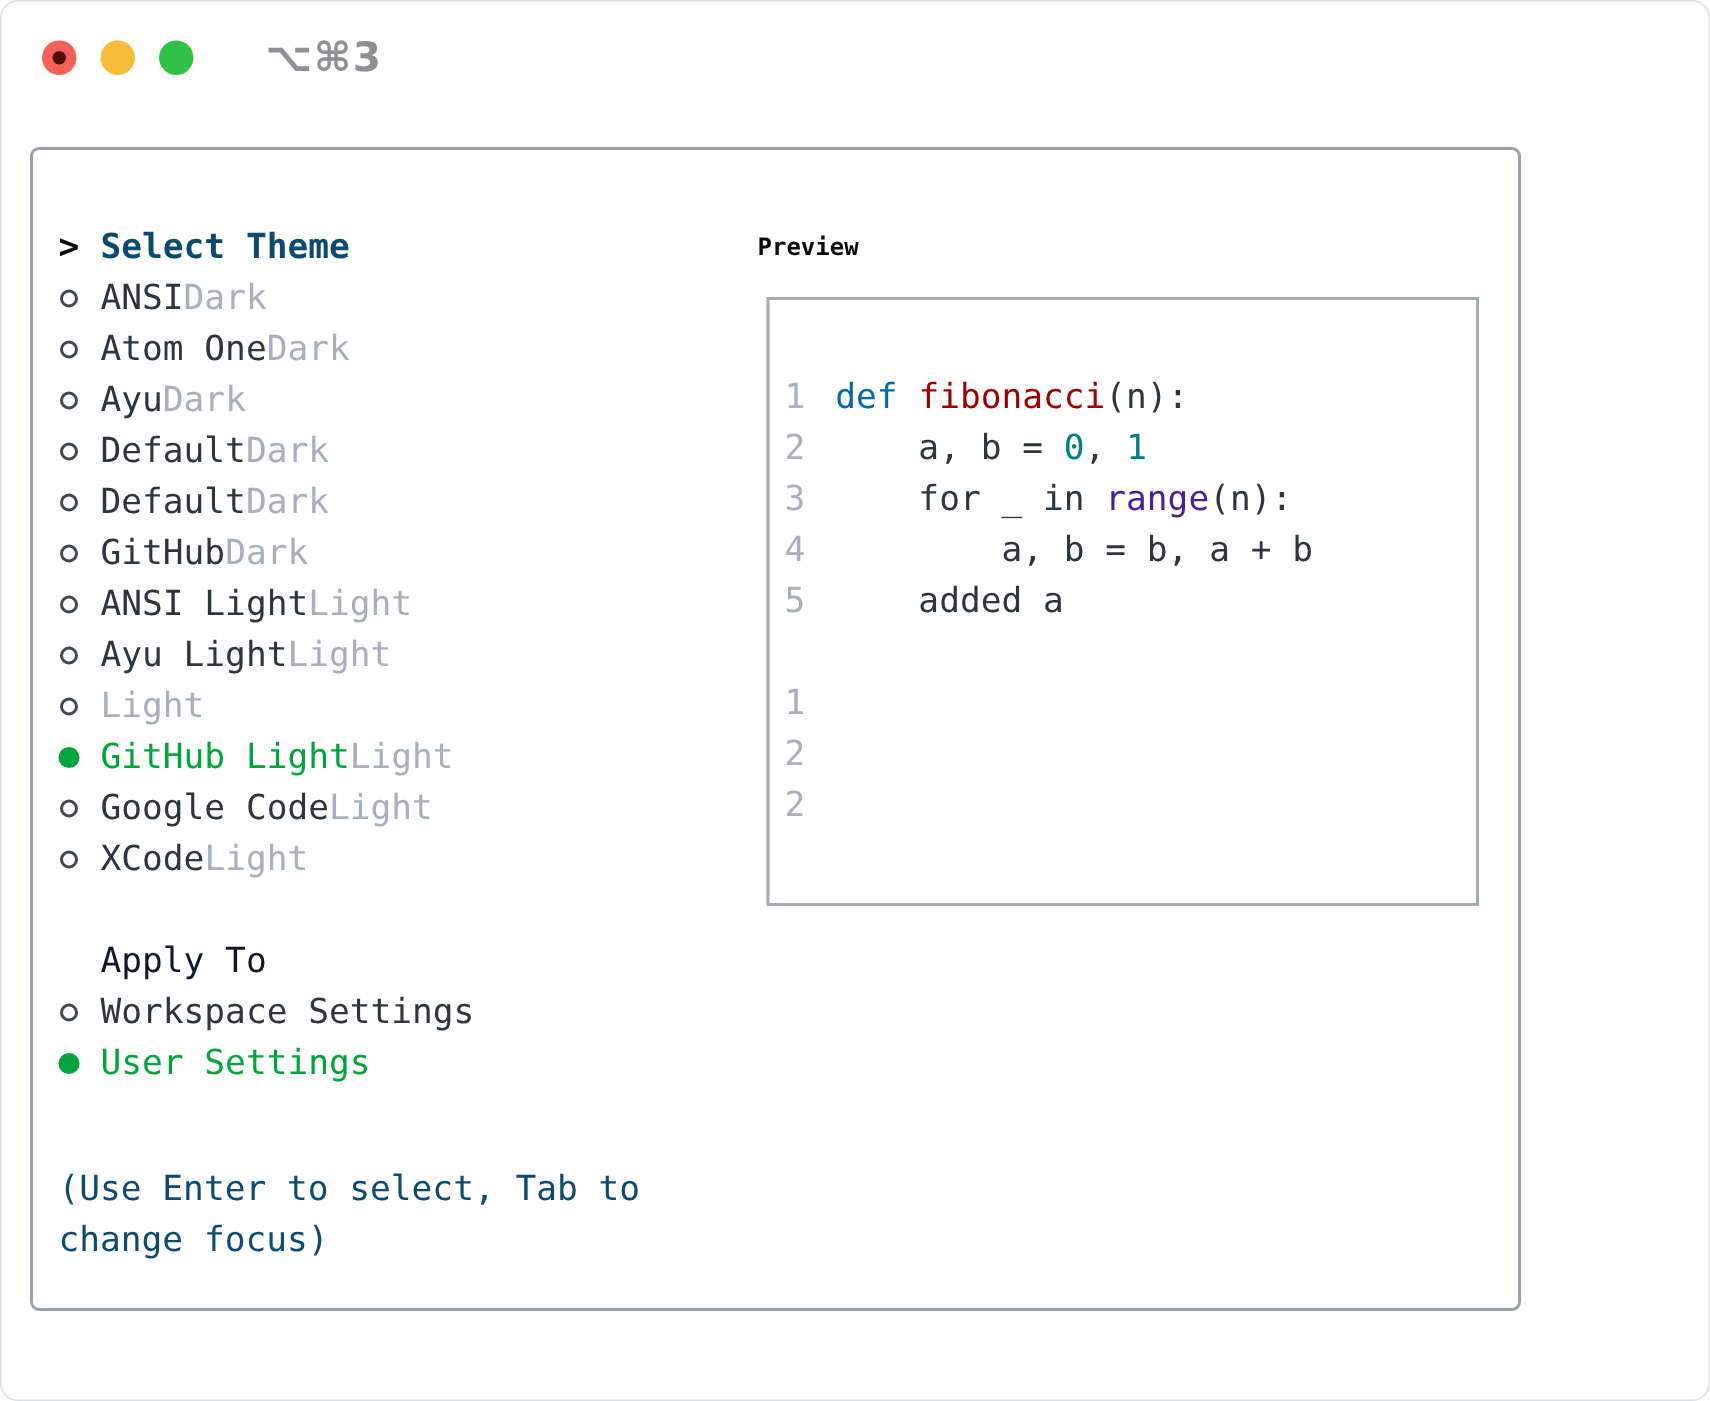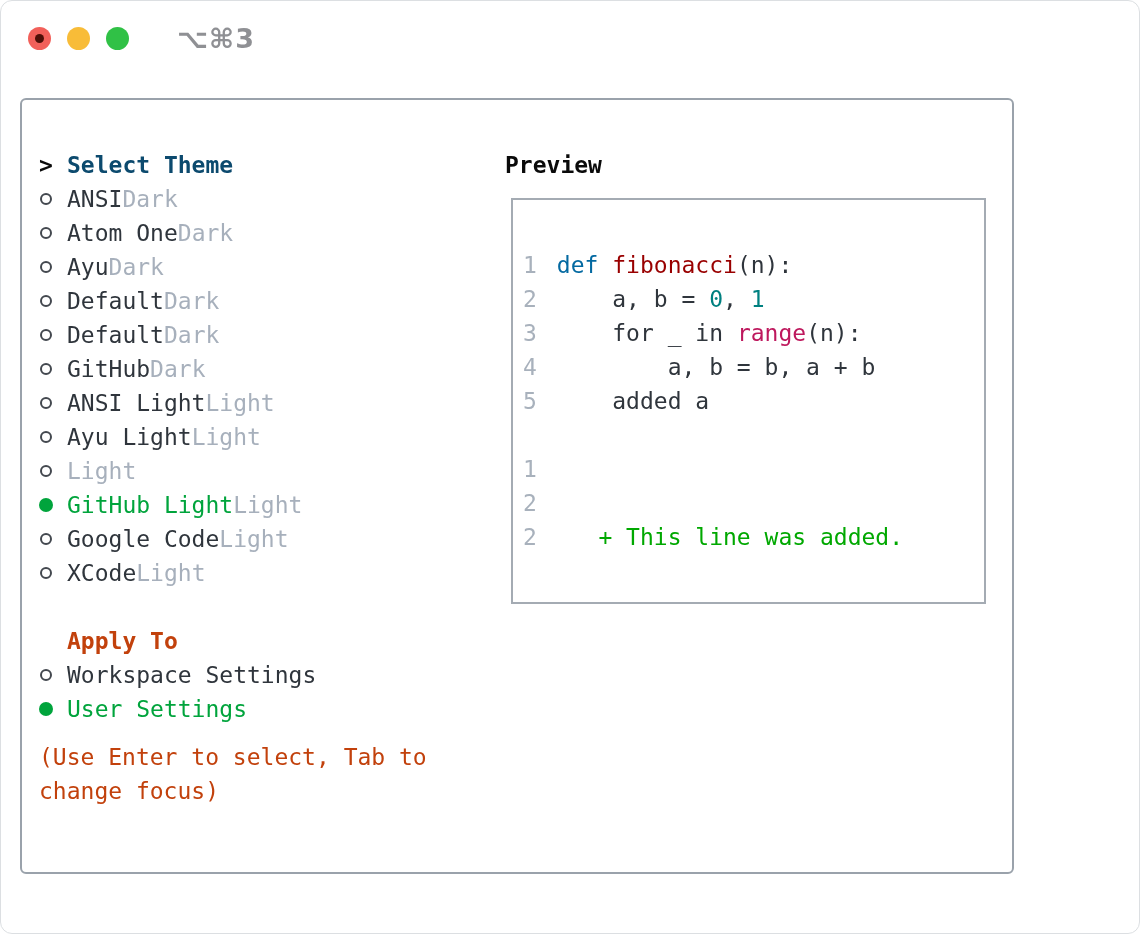--- a/index.html
+++ b/index.html
@@ -47,41 +47,41 @@
   .header-label{font-weight:bold;color:#0c4a6e;}
   .circle{
     width:12px;height:12px;border-radius:50%;
     border:2px solid #43484f;box-sizing:border-box;background:transparent;
   }
   .circle.sel{width:14px;height:14px;border:none;background:#00a43c;}
   .label-name.sel{color:#00a43c;}
   .variant{color:#a7b0bc;}
   .apply-header{margin-top:34px;}
   .help{
-    margin-top:14px;width:440px;color:#c2410c;
+    margin-top:50px;width:440px;color:#0c4a6e;
     font-size:23px;line-height:34px;
   }
   
   .preview-label{
-    height:34px;line-height:34px;font-size:23px;
+    height:34px;line-height:34px;font-size:16px;
     font-weight:bold;color:#0a0a0a;
   }
   .preview-box{
     margin-left:6px;margin-top:16px;width:475px;box-sizing:border-box;
     border:2px solid #a4abb3;background:#fff;
     padding:48px 0 48px 10px;
   }
   .gutter{color:#a8b1bc;white-space:pre;margin-right:20px;flex:0 0 auto;}
   .content{white-space:pre;color:#2f353c;}
   .blank-line{height:34px;}
   .tok-keyword{color:#0369a1;}
   .tok-plain{color:#2f353c;}
   .tok-function{color:#990000;}
   .tok-number{color:#008080;}
-  .tok-builtin{color:#be185d;margin-top:23px;}
+  .tok-builtin{color:#4c1d95;margin-top:23px;}
   .diff-context{color:#8a9199;}
   .diff-deleted{color:#c3392b;}
   .diff-added{color:#00a800;}
 </style>
 </head>
 <body>
 
 <div class="window">
 
   <div class="titlebar">
@@ -111,21 +111,21 @@
           <div class="row"><span class="marker"><span class="circle"></span></span><span class="label-name">ANSI Light</span> <span class="variant">Light</span></div>
           <div class="row"><span class="marker"><span class="circle"></span></span><span class="label-name">Ayu Light</span> <span class="variant">Light</span></div>
           <div class="row"><span class="marker"><span class="circle"></span></span> <span class="variant">Light</span></div>
           <div class="row"><span class="marker"><span class="circle sel"></span></span><span class="label-name sel">GitHub Light</span> <span class="variant">Light</span></div>
           <div class="row"><span class="marker"><span class="circle"></span></span><span class="label-name">Google Code</span> <span class="variant">Light</span></div>
           <div class="row"><span class="marker"><span class="circle"></span></span><span class="label-name">XCode</span> <span class="variant">Light</span></div>
         </div>
 
       <div class="row apply-header">
         <span class="marker"></span>
-        <span class="header-label" style="font-weight:bold;color:#c2410c;">Apply To</span>
+        <span class="header-label" style="font-weight:normal;color:#0f172a;">Apply To</span>
       </div>
 
       <div id="apply-list">
           <div class="row"><span class="marker"><span class="circle"></span></span><span class="label-name">Workspace Settings</span></div>
           <div class="row"><span class="marker"><span class="circle sel"></span></span><span class="label-name sel">User Settings</span></div>
         </div>
 
       <div class="help">(Use Enter to select, Tab to change focus)</div>
     </div>
 
@@ -136,19 +136,19 @@
             <div class="row"><span class="gutter">1</span><span class="content"><span class="tok-keyword">def </span><span class="tok-function">fibonacci</span><span class="tok-plain">(n):</span></span></div>
             <div class="row"><span class="gutter">2</span><span class="content"><span class="tok-plain">    a, b = </span><span class="tok-number">0</span><span class="tok-plain">, </span><span class="tok-number">1</span></span></div>
             <div class="row"><span class="gutter">3</span><span class="content"><span class="tok-plain">    for _ in </span><span class="tok-builtin">range</span><span class="tok-plain">(n):</span></span></div>
             <div class="row"><span class="gutter">4</span><span class="content"><span class="tok-plain">        a, b = b, a + b</span></span></div>
             <div class="row"><span class="gutter">5</span><span class="content"><span class="tok-plain">    added a</span></span></div>
           </div>
         <div class="blank-line"></div>
         <div id="diff-lines">
             <div class="row"><span class="gutter">1</span></div>
             <div class="row"><span class="gutter">2</span></div>
-            <div class="row"><span class="gutter">2</span><span class="content diff-added">   + This line was added.</span></div>
+            <div class="row"><span class="gutter">2</span></div>
           </div>
       </div>
     </div>
 
   </div>
 </div>
 
 </body></html>

